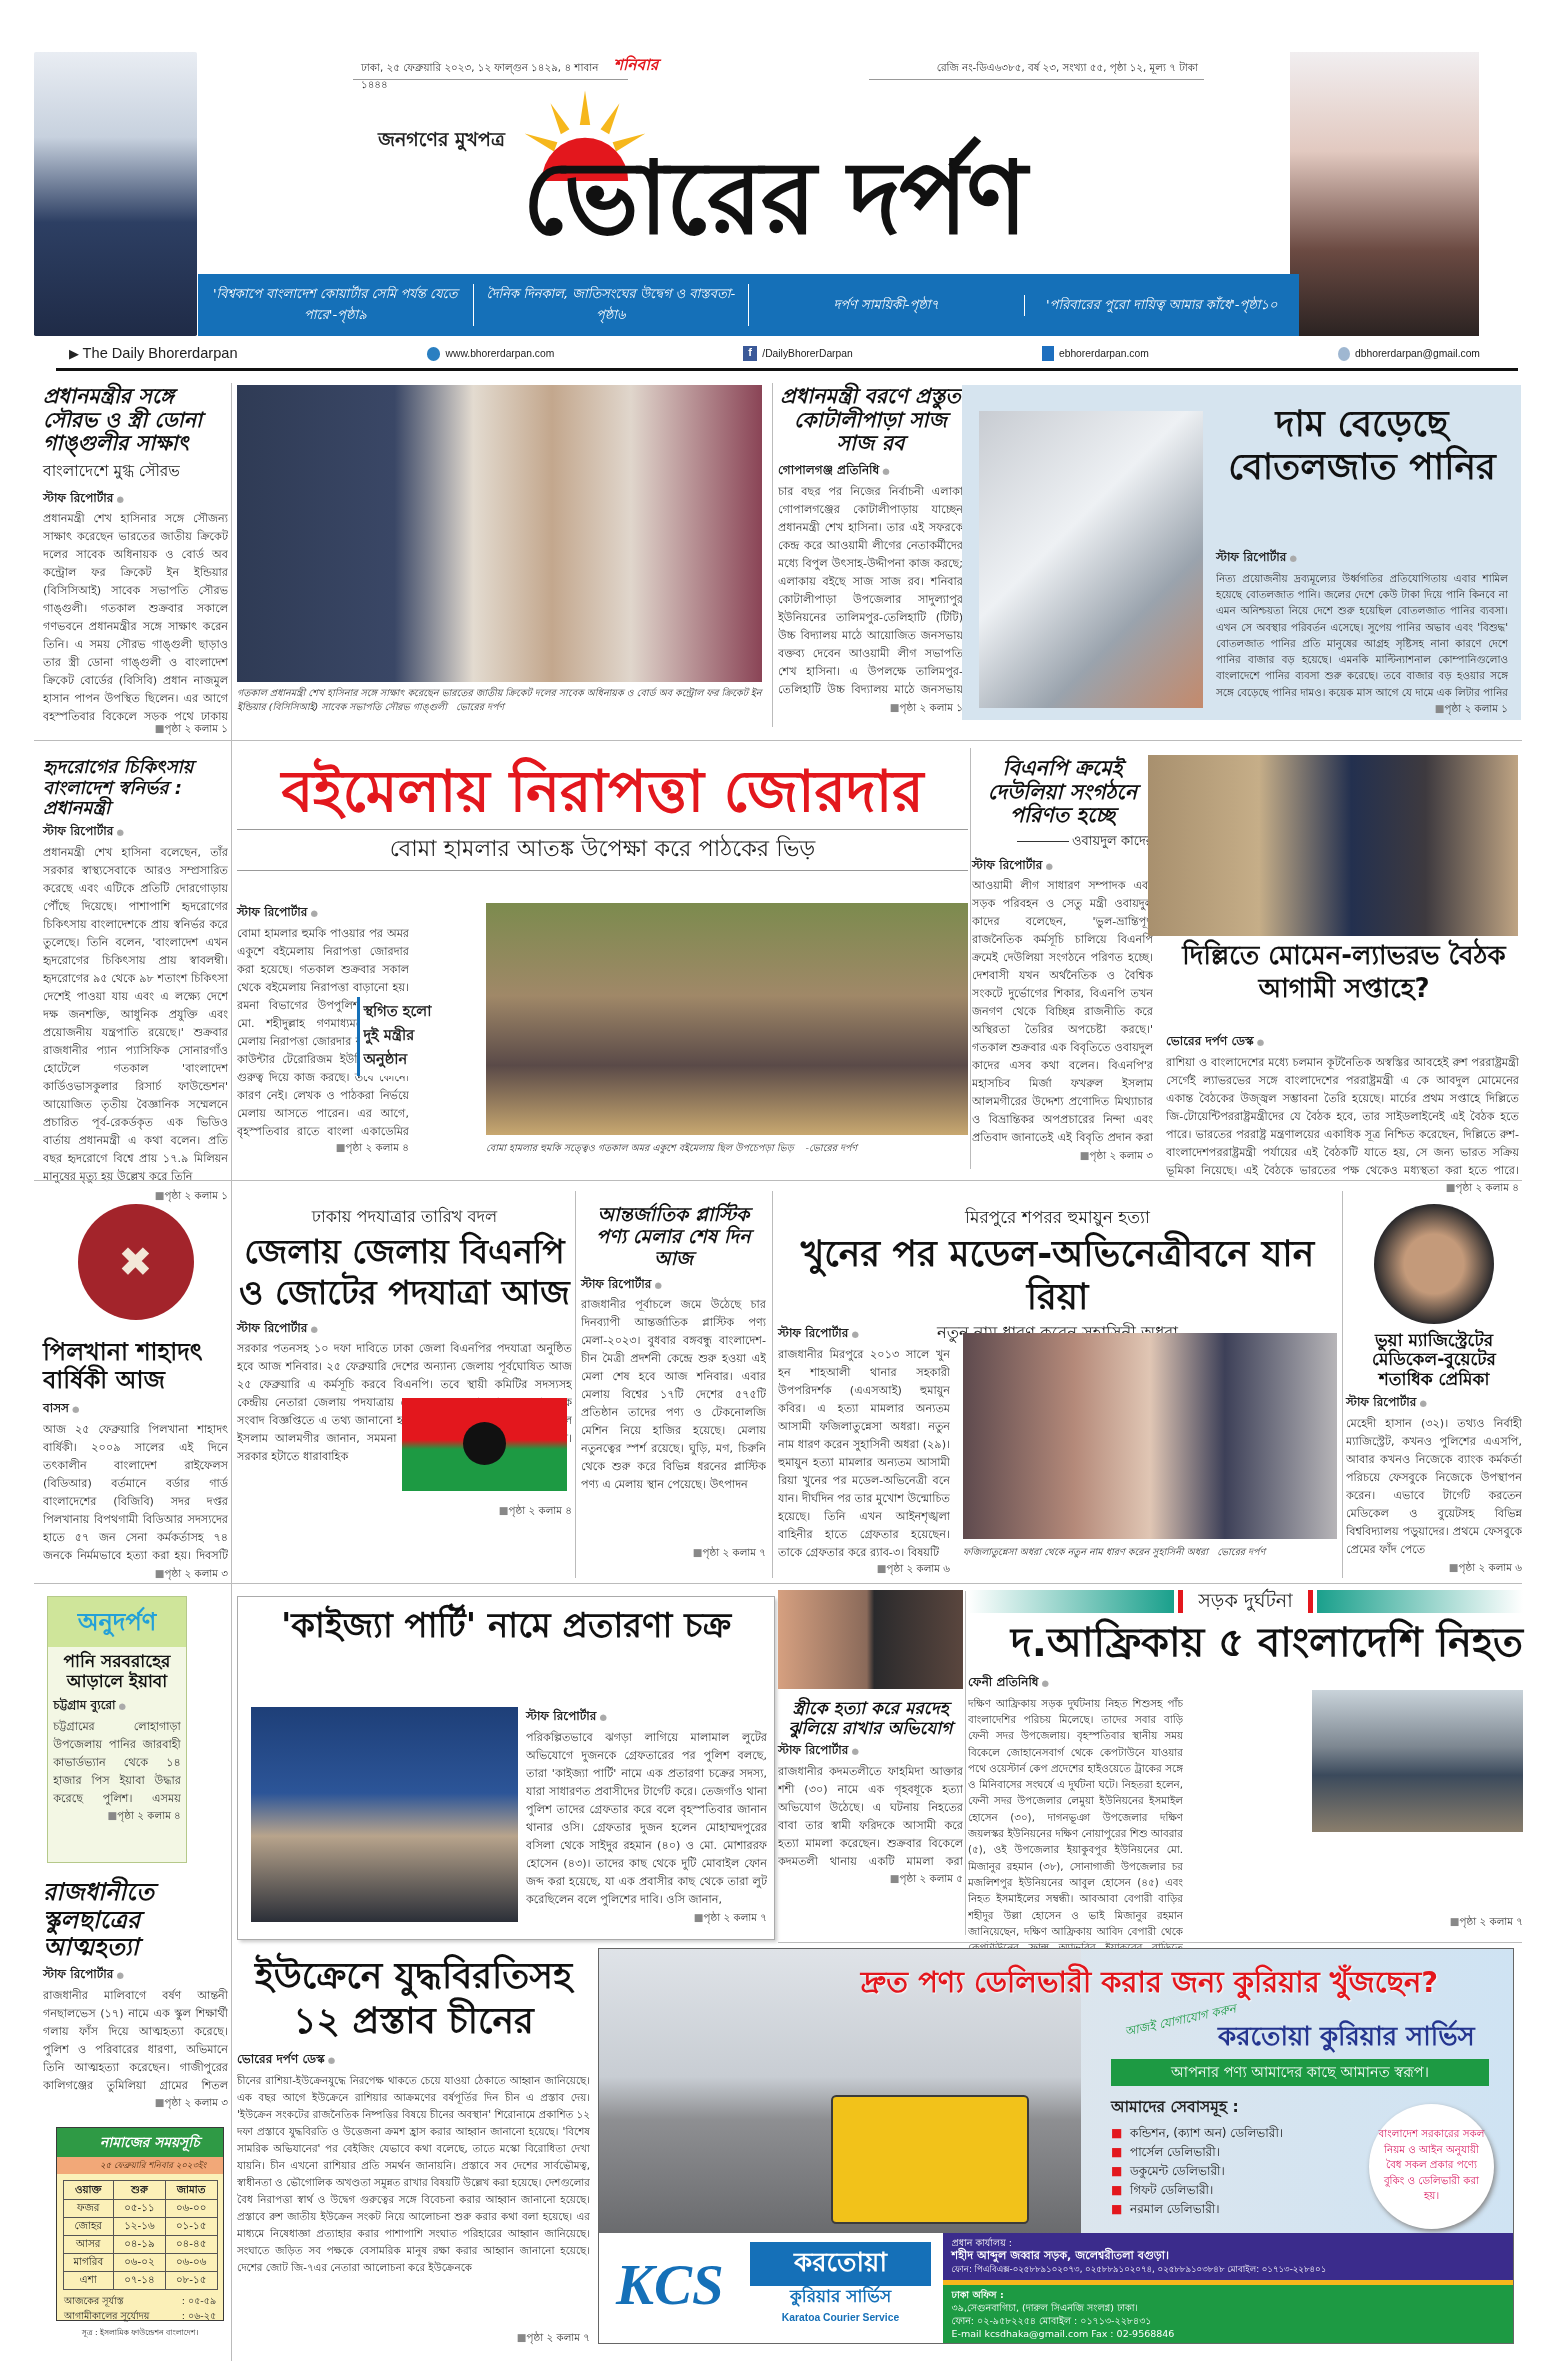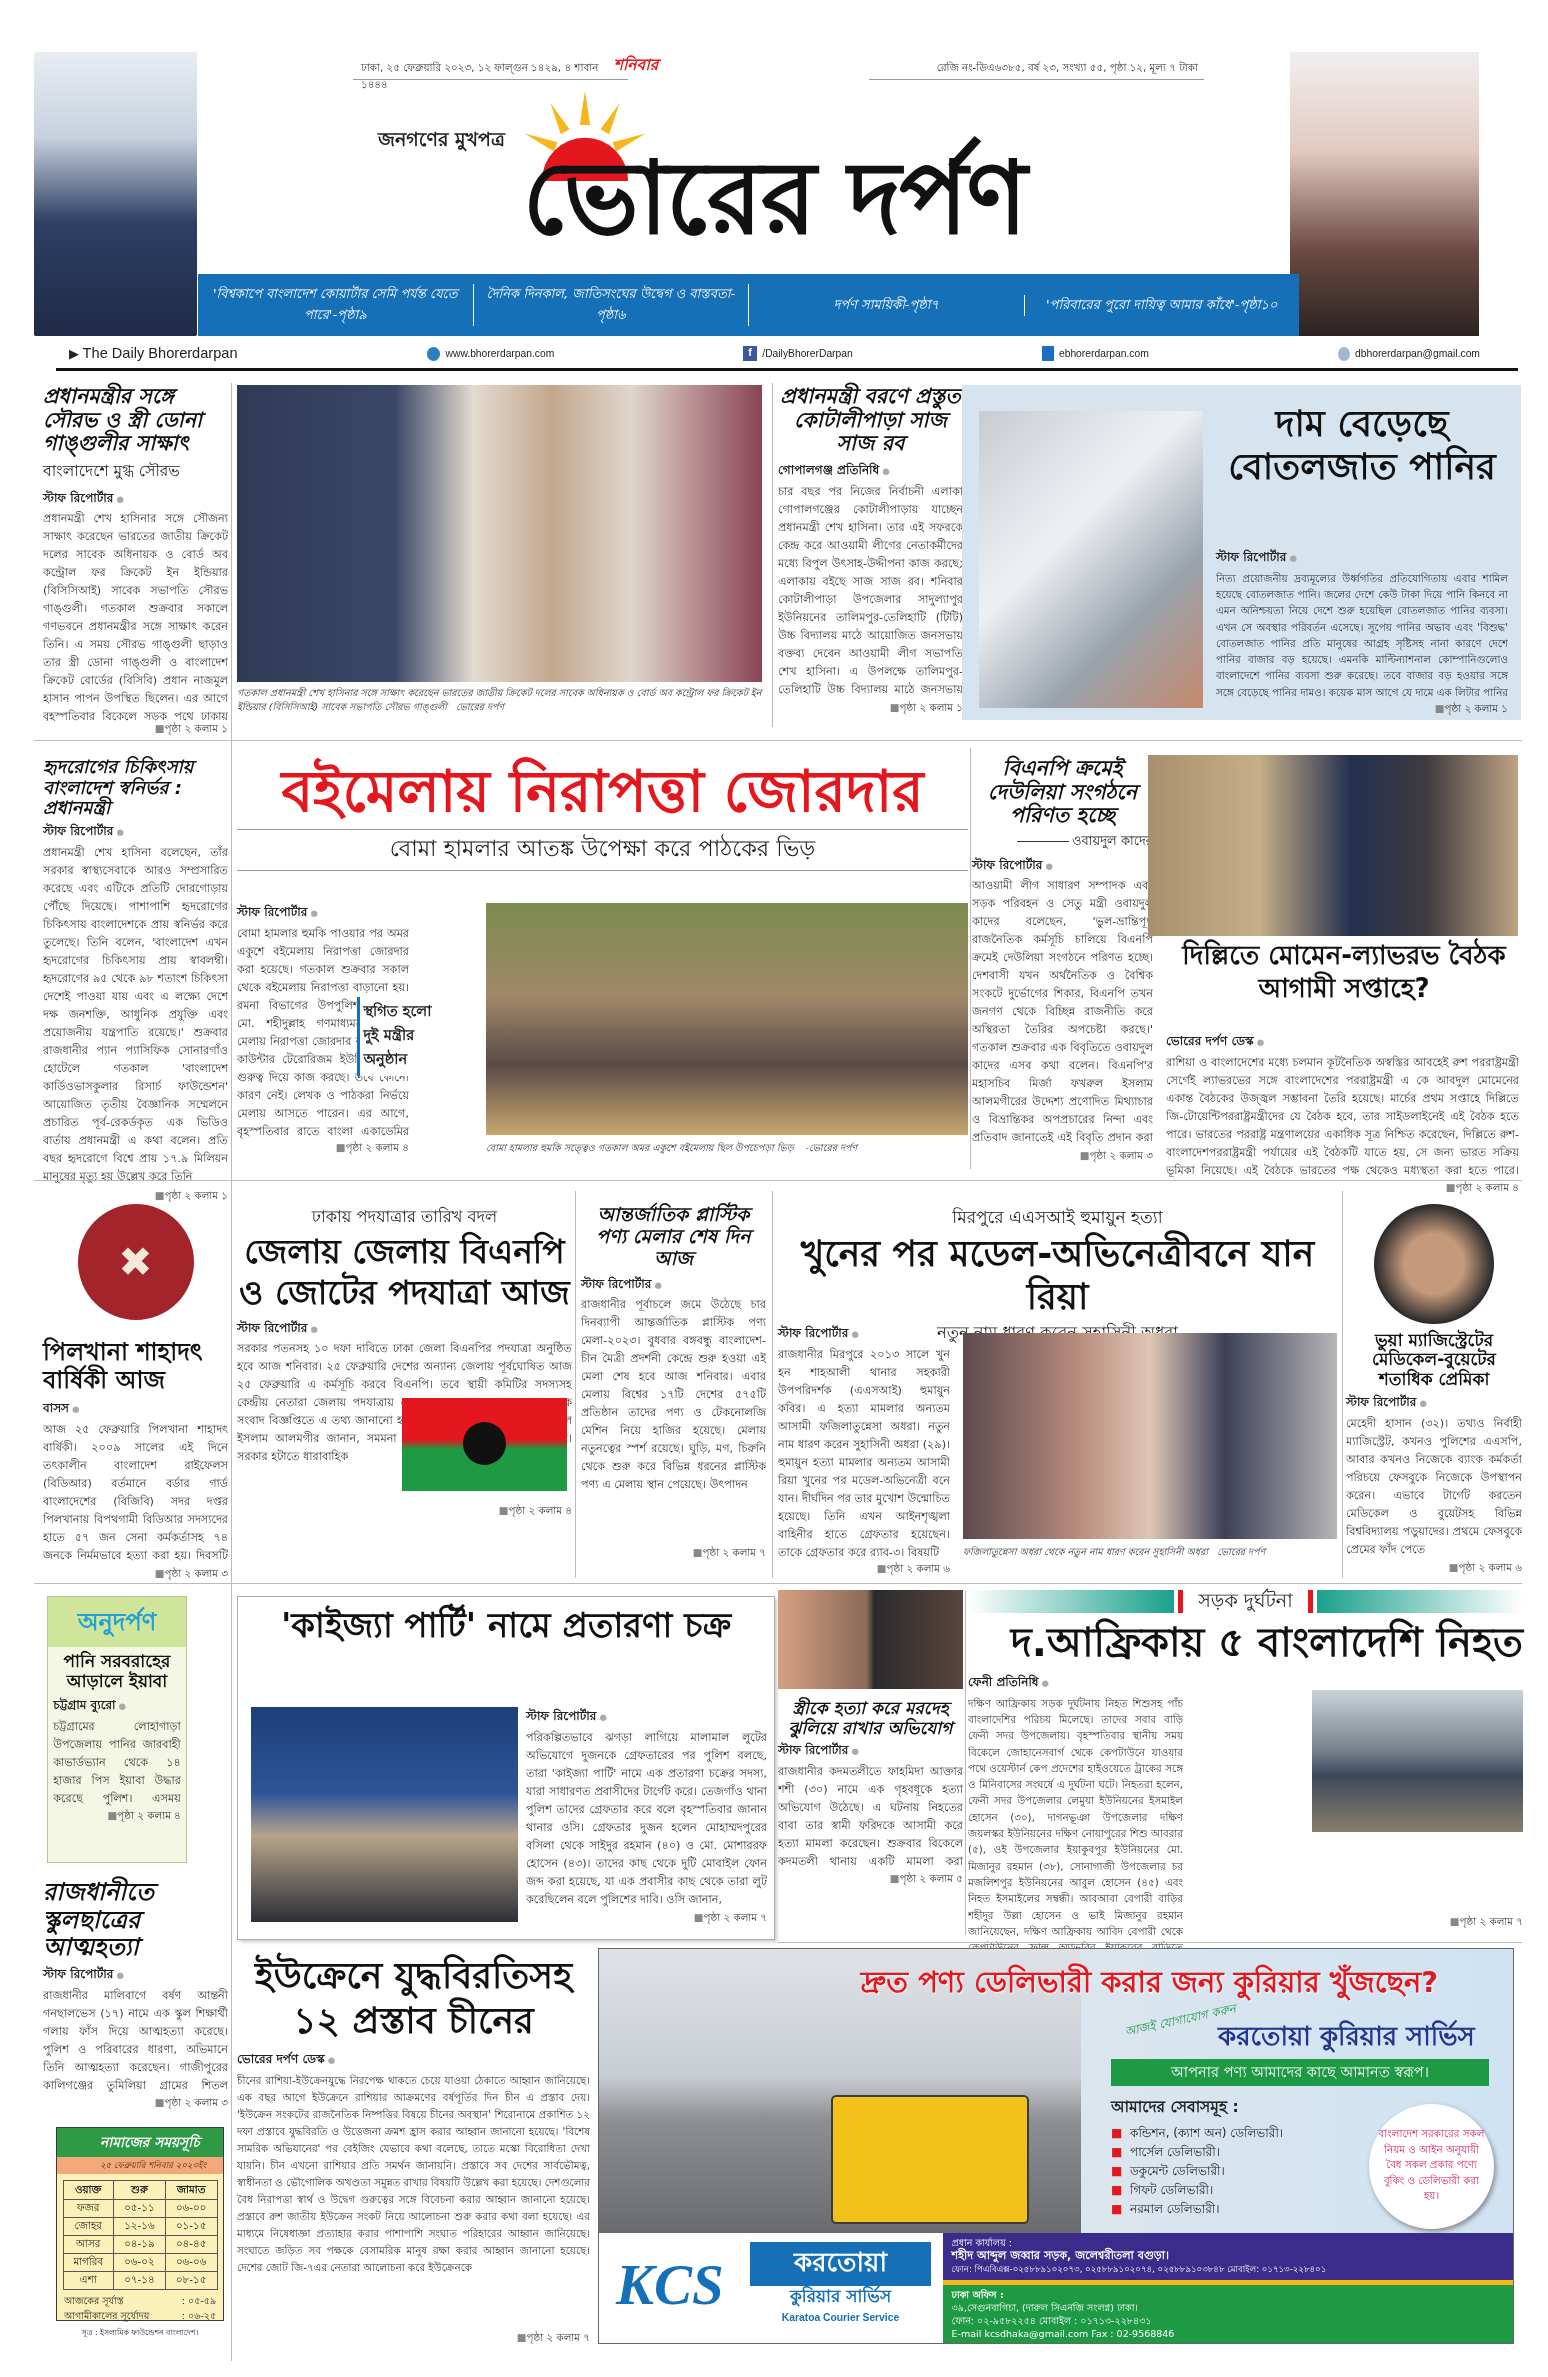--- a/index.html
+++ b/index.html
@@ -159,21 +159,21 @@
 </div>
 
 <div class="abs" style="left:581px;top:1204px;width:185px;">
   <div class="hl" style="font-size:19px;font-style:italic;text-align:center;">আন্তর্জাতিক প্লাস্টিক পণ্য মেলার শেষ দিন আজ</div>
   <div class="byline" style="margin-top:5.2px;">স্টাফ রিপোর্টার</div>
   <div class="body-text" style="height:249px;overflow:hidden;">রাজধানীর পূর্বাচলে জমে উঠেছে চার দিনব্যাপী আন্তর্জাতিক প্লাস্টিক পণ্য মেলা-২০২৩। বুধবার বঙ্গবন্ধু বাংলাদেশ-চীন মৈত্রী প্রদর্শনী কেন্দ্রে শুরু হওয়া এই মেলা শেষ হবে আজ শনিবার। এবার মেলায় বিশ্বের ১৭টি দেশের ৫৭৫টি প্রতিষ্ঠান তাদের পণ্য ও টেকনোলজি মেশিন নিয়ে হাজির হয়েছে। মেলায় নতুনত্বের স্পর্শ রয়েছে। ঘুড়ি, মগ, চিরুনি থেকে শুরু করে বিভিন্ন ধরনের প্লাস্টিক পণ্য এ মেলায় স্থান পেয়েছে। উৎপাদন</div>
   <div class="jump">পৃষ্ঠা ২ কলাম ৭</div>
 </div>
 
 <div class="abs" style="left:778px;top:1204px;width:559px;">
-  <div style="font-size:17px;text-align:center;">মিরপুরে এএসআই হুমায়ুন হত্যা</div>
+  <div style="font-size:17px;text-align:center;">মিরপুরে শপরর হুমায়ুন হত্যা</div>
   <div class="hl" style="font-size:36px;text-align:center;line-height:1.2;">খুনের পর মডেল-অভিনেত্রীবনে যান রিয়া</div>
   <div style="font-size:16.3px;text-align:center;margin:1.7px 0 5.2px 0;">নতুন নাম ধারণ করেন সুহাসিনী অধরা</div>
   <div class="abs" style="left:0;top:120px;width:172px;">
     <div class="byline">স্টাফ রিপোর্টার</div>
     <div class="body-text" style="height:215px;overflow:hidden;">রাজধানীর মিরপুরে ২০১৩ সালে খুন হন শাহআলী থানার সহকারী উপপরিদর্শক (এএসআই) হুমায়ুন কবির। এ হত্যা মামলার অন্যতম আসামী ফজিলাতুন্নেসা অধরা। নতুন নাম ধারণ করেন সুহাসিনী অধরা (২৯)। হুমায়ুন হত্যা মামলার অন্যতম আসামী রিয়া খুনের পর মডেল-অভিনেত্রী বনে যান। দীর্ঘদিন পর তার মুখোশ উন্মোচিত হয়েছে। তিনি এখন আইনশৃঙ্খলা বাহিনীর হাতে গ্রেফতার হয়েছেন। তাকে গ্রেফতার করে র‍্যাব-৩। বিষয়টি</div>
     <div class="jump">পৃষ্ঠা ২ কলাম ৬</div>
   </div>
   <div class="abs photo" style="left:185px;top:129px;width:374px;height:206px;background:linear-gradient(90deg,#5e4a4e 0%,#b58a7a 30%,#e0c6b4 50%,#3d4058 70%,#b7b5b8 100%);"></div>
   <div class="abs caption" style="left:185px;top:341px;width:374px;font-size:9.5px;">
     <span>ফজিলাতুন্নেসা অধরা থেকে নতুন নাম ধারণ করেন সুহাসিনী অধরা</span> &nbsp; <span>ভোরের দর্পণ</span>

